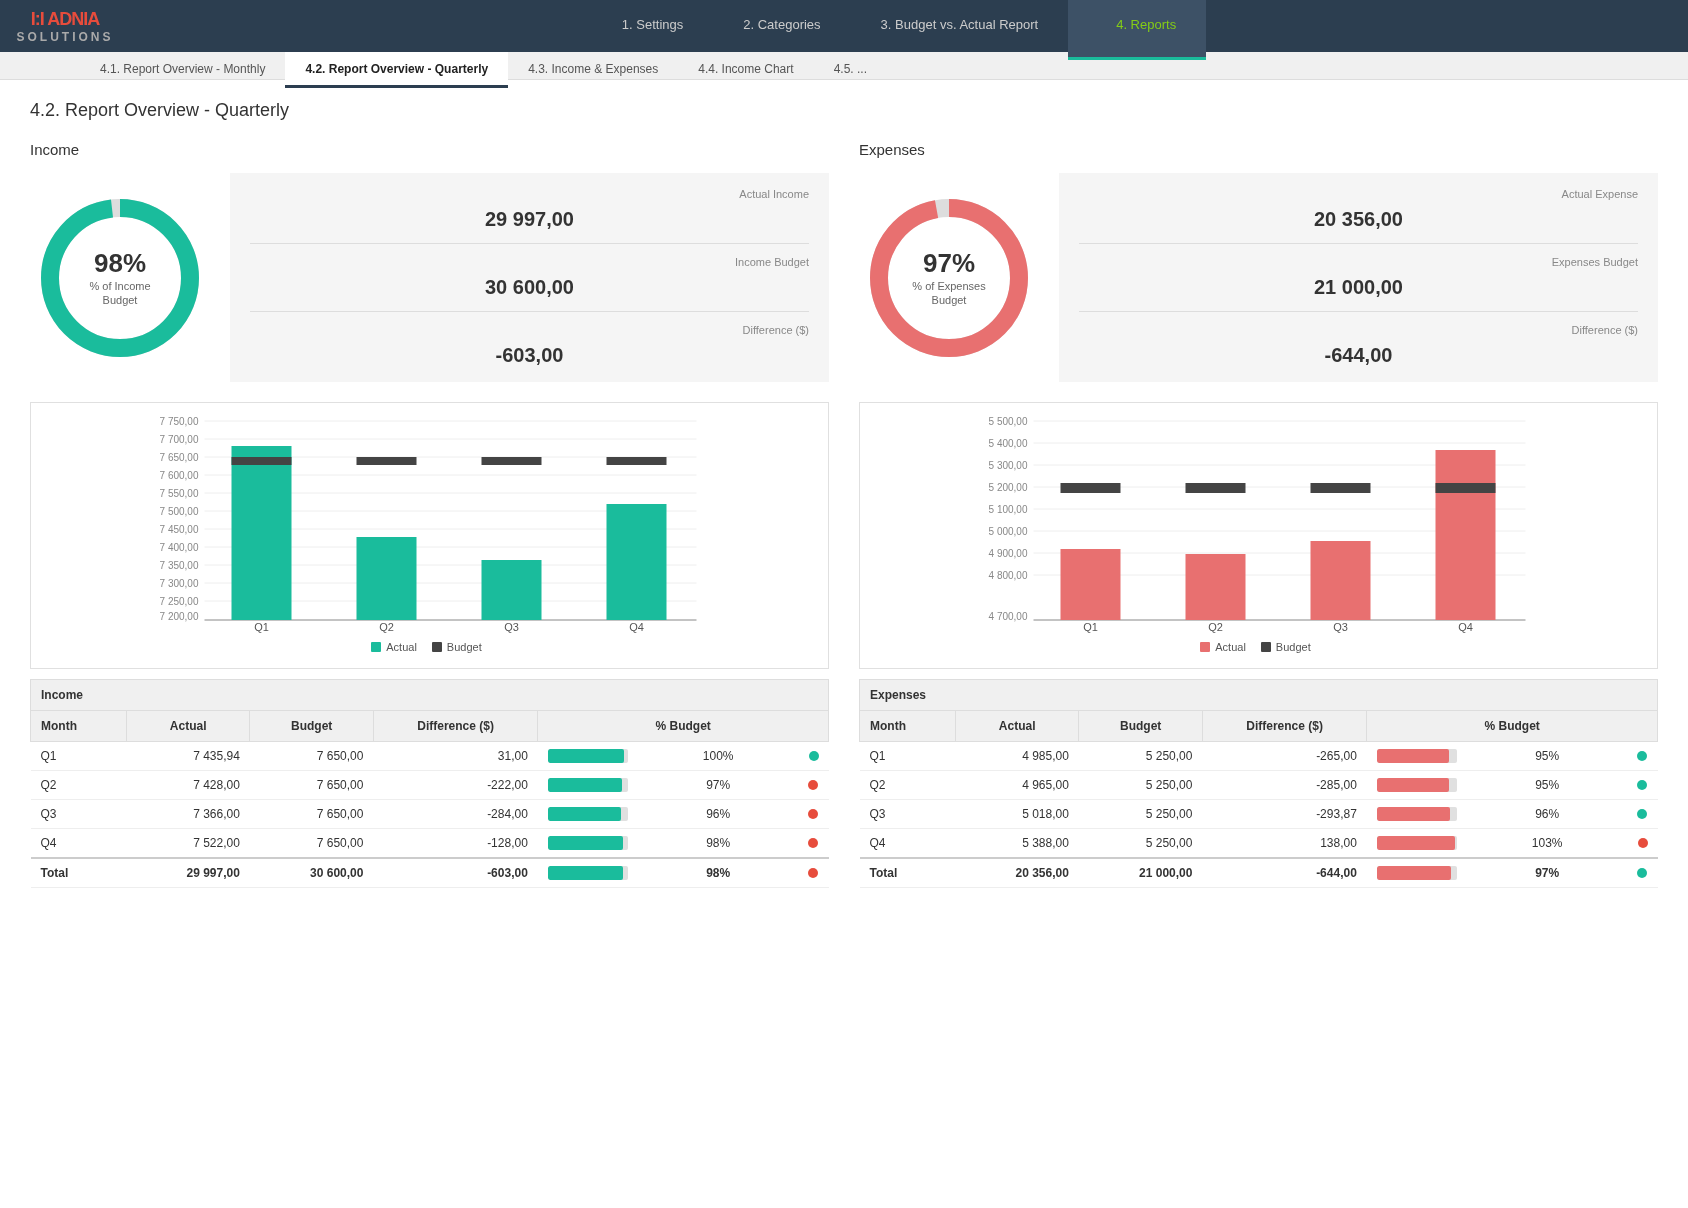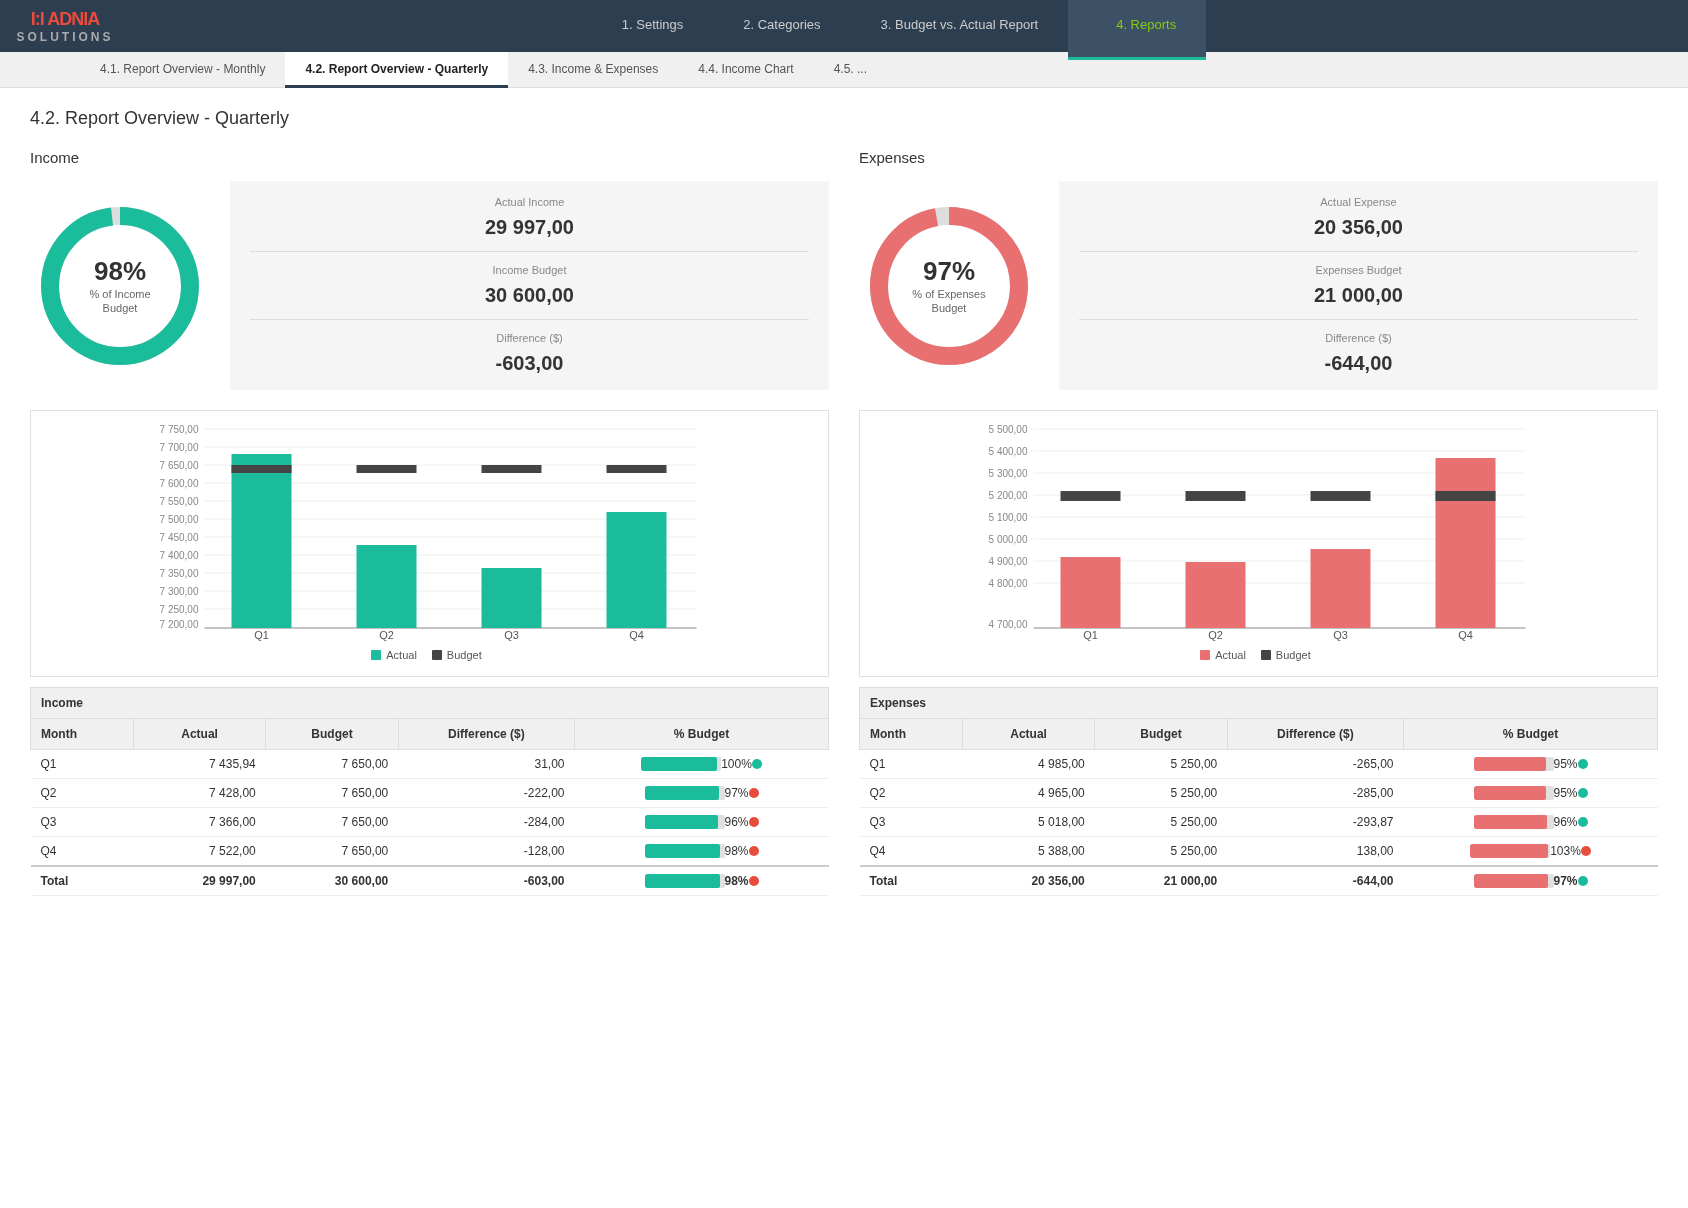--- a/index.html
+++ b/index.html
@@ -55,21 +55,21 @@
       color: #84cc16;
       background: #3d5166;
       border-bottom: 3px solid #1abc9c;
       padding-left: 48px;
     }
 
     
     .sub-nav {
       background: #f0f0f0;
       display: flex;
-      height: 36px;
+      height: 28px;
       border-bottom: 1px solid #ddd;
       padding: 0 0 0 80px;
     }
     .sub-tab {
       padding: 0 20px;
       height: 36px;
       display: flex;
       align-items: center;
       cursor: pointer;
       font-size: 12px;
@@ -155,21 +155,21 @@
       flex: 1;
       background: #f5f5f5;
       padding: 15px 20px;
       display: flex;
       flex-direction: column;
       gap: 8px;
     }
     .stat-label {
       font-size: 11px;
       color: #888;
-      text-align: center;
+      text-align: right;
     }
     .stat-value {
       font-size: 20px;
       font-weight: bold;
       color: #333;
       text-align: center;
     }
     .stat-divider {
       border: none;
       border-top: 1px solid #ddd;
@@ -235,22 +235,22 @@
       border-top: 2px solid #ccc;
     }
     .table-section-title {
       background: #f0f0f0;
     }
 
     
     .progress-cell {
       display: flex;
       align-items: center;
-      gap: 0;
-      justify-content: center;
+      gap: 16px;
+      justify-content: space-between;
     }
     .progress-bar-bg {
       width: 80px;
       height: 14px;
       background: #e0e0e0;
       border-radius: 2px;
       overflow: hidden;
     }
     .progress-bar-fill {
       height: 100%;

